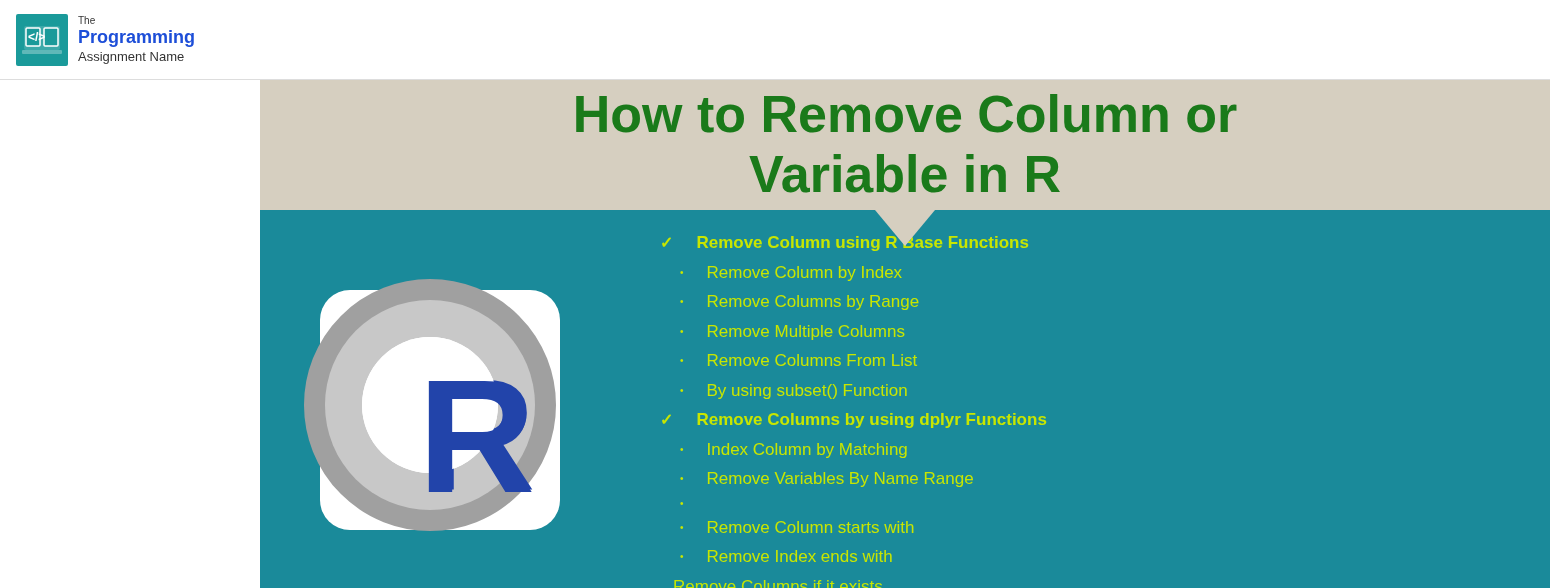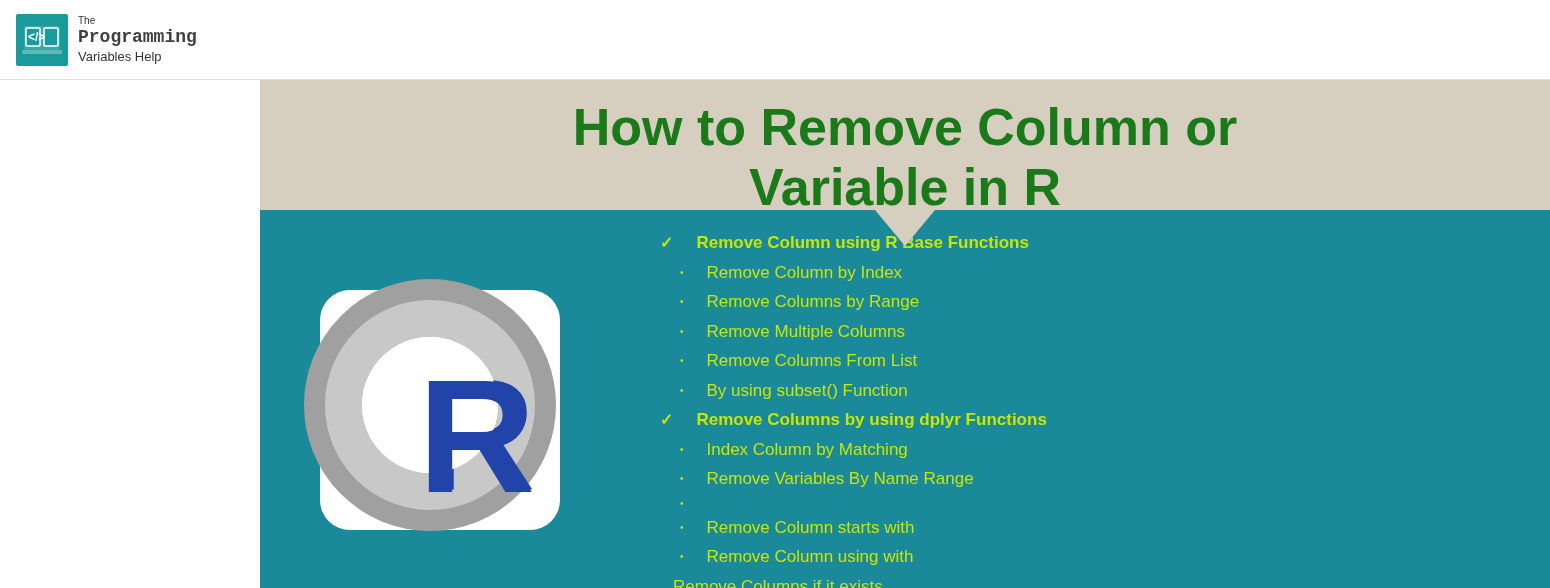--- a/index.html
+++ b/index.html
@@ -50,22 +50,21 @@
     }
 
     .logo-text-the {
       font-size: 10px;
       color: #333;
     }
 
     .logo-text-programming {
       font-size: 18px;
       font-weight: bold;
-      color: #404040;
-      font-family: Liberation Mono, monospace;
+      color: #1d4ed8;
     }
 
     .logo-text-assignment {
       font-size: 13px;
       color: #333;
     }
 
     
     .main-content {
       display: flex;
@@ -84,20 +83,21 @@
       flex: 1;
       display: flex;
       flex-direction: column;
     }
 
     
     .title-banner {
       background: #d6cfc0;
       padding: 18px 40px 18px 40px;
       display: flex;
+      align-items: center;
       justify-content: center;
       min-height: 130px;
     }
 
     .title-text {
       font-size: 52px;
       font-weight: 900;
       color: #1a7a1a;
       text-align: center;
       line-height: 1.15;
@@ -197,21 +197,21 @@
         <rect x="24" y="10" width="14" height="18" rx="1" fill="#1a9a9a" stroke="#fff" stroke-width="1.5"></rect>
 
         <text x="8" y="23" font-size="12" fill="#fff" font-weight="bold">&lt;/&gt;</text>
 
         <rect x="2" y="32" width="40" height="4" rx="1" fill="#fff" opacity="0.3"></rect>
       </svg>
     </div>
     <div class="logo-text">
       <span class="logo-text-the">The</span>
       <span class="logo-text-programming">Programming</span>
-      <span class="logo-text-assignment">Variables Help</span>
+      <span class="logo-text-assignment">Assignment Name</span>
     </div>
   </div>
 </div>
 
 <div class="main-content">
   <div class="left-space"></div>
 
   <div class="hero">
 
     <div class="title-banner">
@@ -284,21 +284,21 @@
         </div>
         <div class="menu-item">
           <span class="bullet">•</span>
         </div>
         <div class="menu-item">
           <span class="bullet">•</span>
           <span class="item-label">Remove Column starts with</span>
         </div>
         <div class="menu-item">
           <span class="bullet">•</span>
-          <span class="item-label">Remove Column using with</span>
+          <span class="item-label">Remove Index ends with</span>
         </div>
         <div class="menu-item">
 
           <span class="item-label">Remove Columns if it exists</span>
         </div>
       </div>
     </div>
   </div>
 </div>
 

